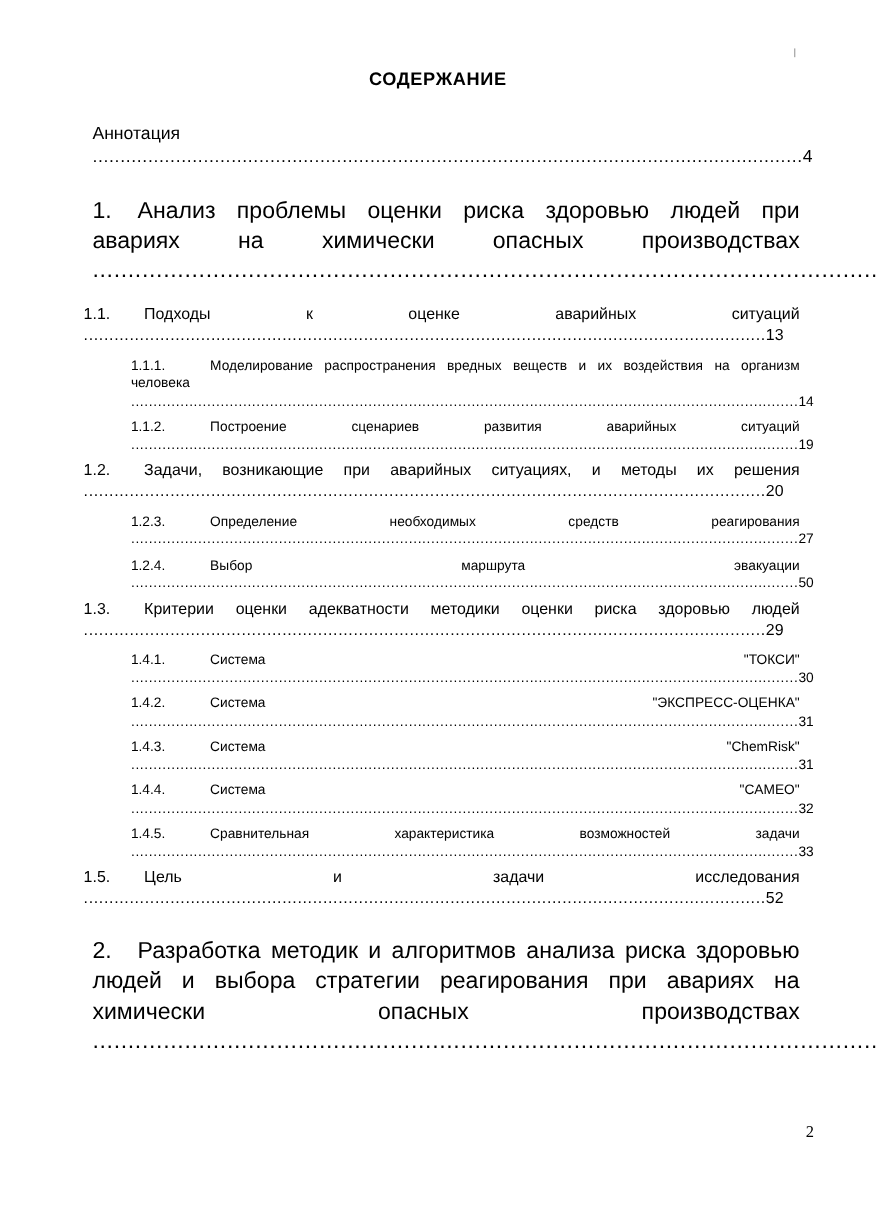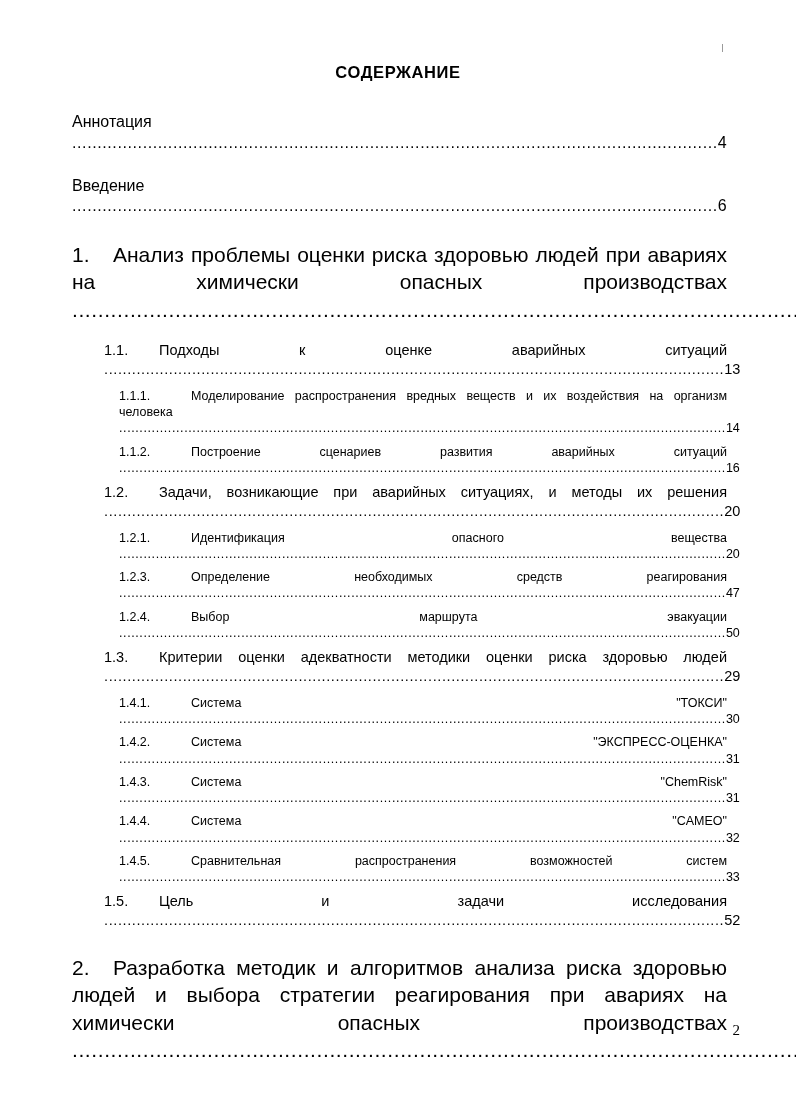--- a/index.html
+++ b/index.html
@@ -51,20 +51,21 @@
     width: 655px;
   }
 
   
   .entry {
     position: relative;
     display: block;
     line-height: 1.30;
     text-align: justify;
     text-justify: inter-word;
+    margin-left: 12px;
   }
   .entry .num {
     display: inline-block;
     font-weight: normal;
   }
   .entry .label { }
 
   
   .leader {
     white-space: nowrap;
@@ -85,21 +86,21 @@
     margin-top: 24px;
     margin-bottom: 18px;
   }
   .lvl-1 .num {
     width: 41px;
   }
 
   
   .lvl-2 {
     font-size: 14.5px;
-    margin-left: 32px;
+    margin-left: 4px;
     margin-bottom: 9px;
   }
   .lvl-2 .num {
     width: 55px;
   }
 
   
   .lvl-3 {
     font-size: 12.5px;
     margin-left: 47px;
@@ -123,34 +124,32 @@
 <body>
 
 <div class="page">
 
   <div class="scan-mark"></div>
 
   <div class="doc-title">СОДЕРЖАНИЕ</div>
 
   <div class="toc" id="toc-root">
       <div class="entry lvl-front"><span class="label">Аннотация</span><span class="leader"> ................................................................................................................................</span><span class="pgnum">4</span></div>
-      <div class="entry lvl-front"><span class="label">Введение</span><span class="leader"> ................................................................................................................................</span><span class="pgnum">6</span></div>
       <div class="entry lvl-1"><span class="num">1.</span><span class="label">Анализ проблемы оценки риска здоровью людей при авариях на химически опасных производствах</span><span class="leader"> ..........................................................................................................................</span><span class="pgnum">13</span></div>
       <div class="entry lvl-2"><span class="num">1.1.</span><span class="label">Подходы к оценке аварийных ситуаций</span><span class="leader"> ......................................................................................................................................</span><span class="pgnum">13</span></div>
       <div class="entry lvl-3"><span class="num">1.1.1.</span><span class="label">Моделирование распространения вредных веществ и их воздействия на организм человека</span><span class="leader"> .....................................................................................................................................................</span><span class="pgnum">14</span></div>
-      <div class="entry lvl-3"><span class="num">1.1.2.</span><span class="label">Построение сценариев развития аварийных ситуаций</span><span class="leader"> .....................................................................................................................................................</span><span class="pgnum">16</span></div>
+      <div class="entry lvl-3"><span class="num">1.1.2.</span><span class="label">Построение сценариев развития аварийных ситуаций</span><span class="leader"> .....................................................................................................................................................</span><span class="pgnum">19</span></div>
       <div class="entry lvl-2"><span class="num">1.2.</span><span class="label">Задачи, возникающие при аварийных ситуациях, и методы их решения</span><span class="leader"> ......................................................................................................................................</span><span class="pgnum">20</span></div>
-      <div class="entry lvl-3"><span class="num">1.2.1.</span><span class="label">Идентификация опасного вещества</span><span class="leader"> .....................................................................................................................................................</span><span class="pgnum">20</span></div>
-      <div class="entry lvl-3"><span class="num">1.2.3.</span><span class="label">Определение необходимых средств реагирования</span><span class="leader"> .....................................................................................................................................................</span><span class="pgnum">47</span></div>
+      <div class="entry lvl-3"><span class="num">1.2.3.</span><span class="label">Определение необходимых средств реагирования</span><span class="leader"> .....................................................................................................................................................</span><span class="pgnum">27</span></div>
       <div class="entry lvl-3"><span class="num">1.2.4.</span><span class="label">Выбор маршрута эвакуации</span><span class="leader"> .....................................................................................................................................................</span><span class="pgnum">50</span></div>
       <div class="entry lvl-2"><span class="num">1.3.</span><span class="label">Критерии оценки адекватности методики оценки риска здоровью людей</span><span class="leader"> ......................................................................................................................................</span><span class="pgnum">29</span></div>
       <div class="entry lvl-3"><span class="num">1.4.1.</span><span class="label">Система "ТОКСИ"</span><span class="leader"> .....................................................................................................................................................</span><span class="pgnum">30</span></div>
       <div class="entry lvl-3"><span class="num">1.4.2.</span><span class="label">Система "ЭКСПРЕСС-ОЦЕНКА"</span><span class="leader"> .....................................................................................................................................................</span><span class="pgnum">31</span></div>
       <div class="entry lvl-3"><span class="num">1.4.3.</span><span class="label">Система "ChemRisk"</span><span class="leader"> .....................................................................................................................................................</span><span class="pgnum">31</span></div>
       <div class="entry lvl-3"><span class="num">1.4.4.</span><span class="label">Система "CAMEO"</span><span class="leader"> .....................................................................................................................................................</span><span class="pgnum">32</span></div>
-      <div class="entry lvl-3"><span class="num">1.4.5.</span><span class="label">Сравнительная распространения возможностей систем</span><span class="leader"> .....................................................................................................................................................</span><span class="pgnum">33</span></div>
+      <div class="entry lvl-3"><span class="num">1.4.5.</span><span class="label">Сравнительная характеристика возможностей задачи</span><span class="leader"> .....................................................................................................................................................</span><span class="pgnum">33</span></div>
       <div class="entry lvl-2"><span class="num">1.5.</span><span class="label">Цель и задачи исследования</span><span class="leader"> ......................................................................................................................................</span><span class="pgnum">52</span></div>
       <div class="entry lvl-1"><span class="num">2.</span><span class="label">Разработка методик и алгоритмов анализа риска здоровью людей и выбора стратегии реагирования при авариях на химически опасных производствах</span><span class="leader"> ..........................................................................................................................</span><span class="pgnum">38</span></div>
     </div>
 
   <div class="page-number">2</div>
 
 </div>
 
 </body></html>

